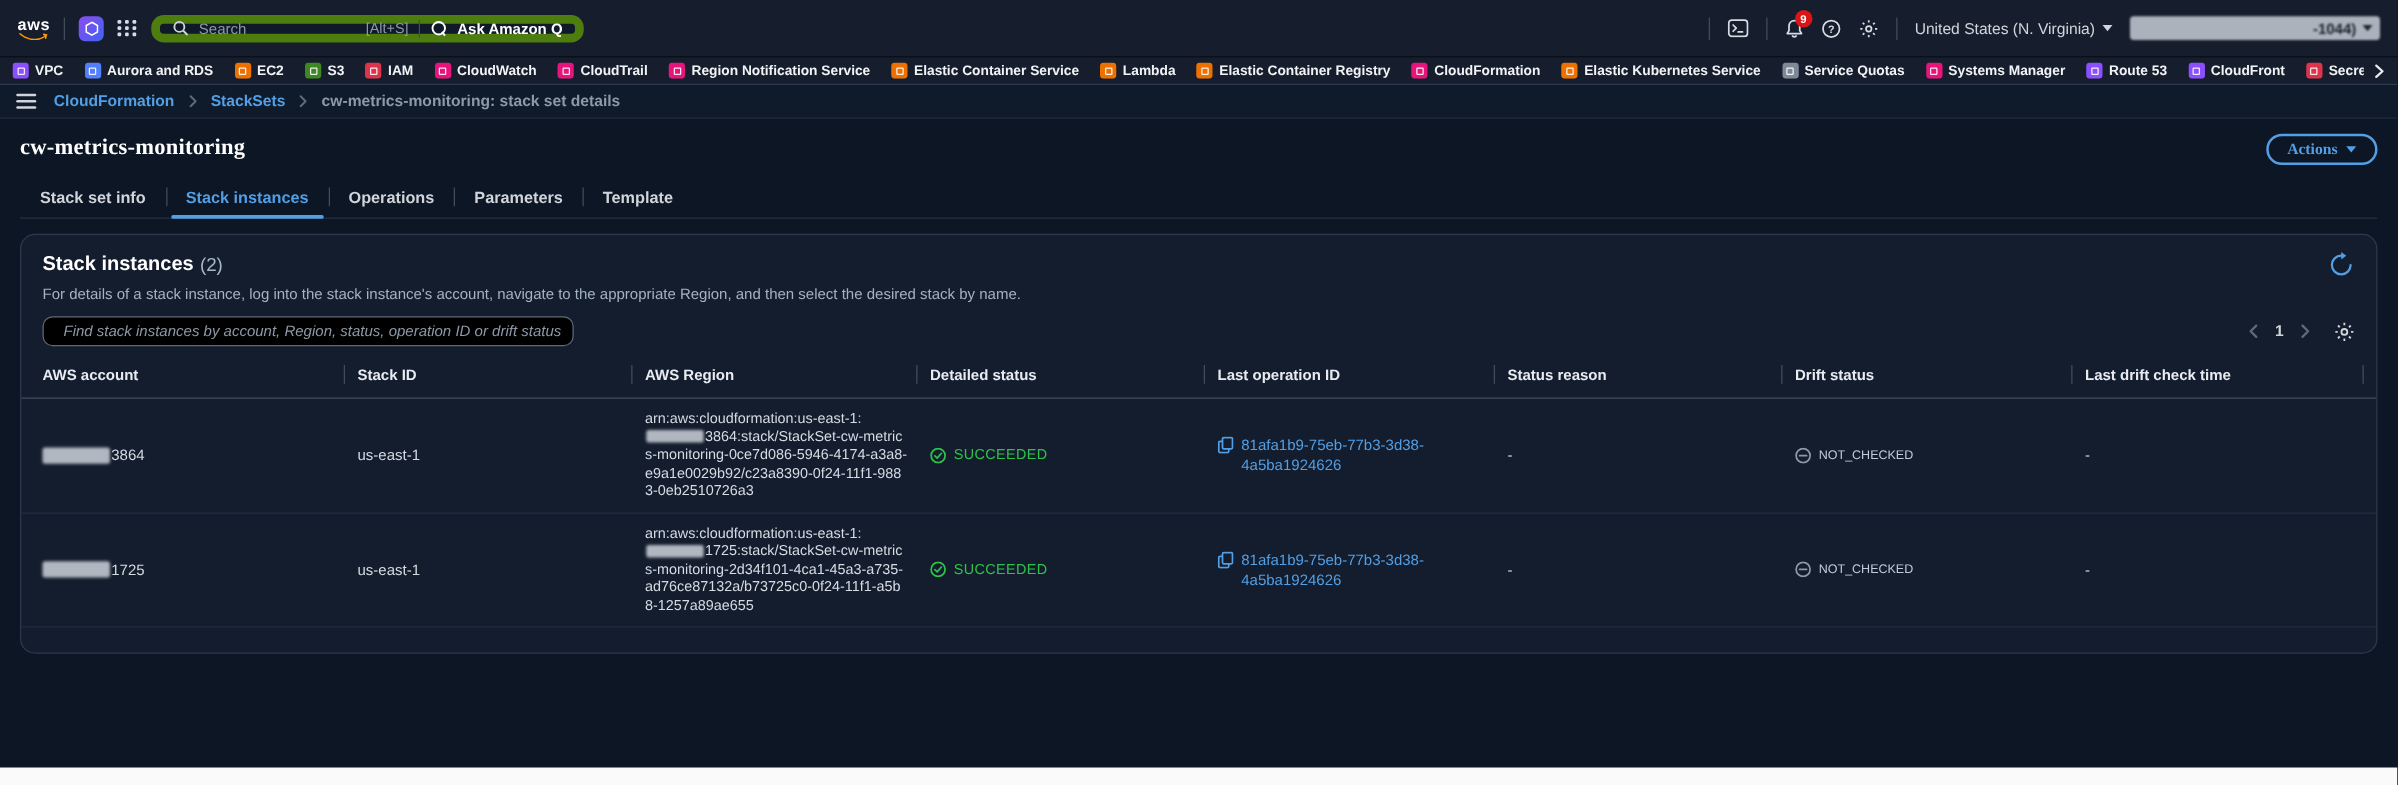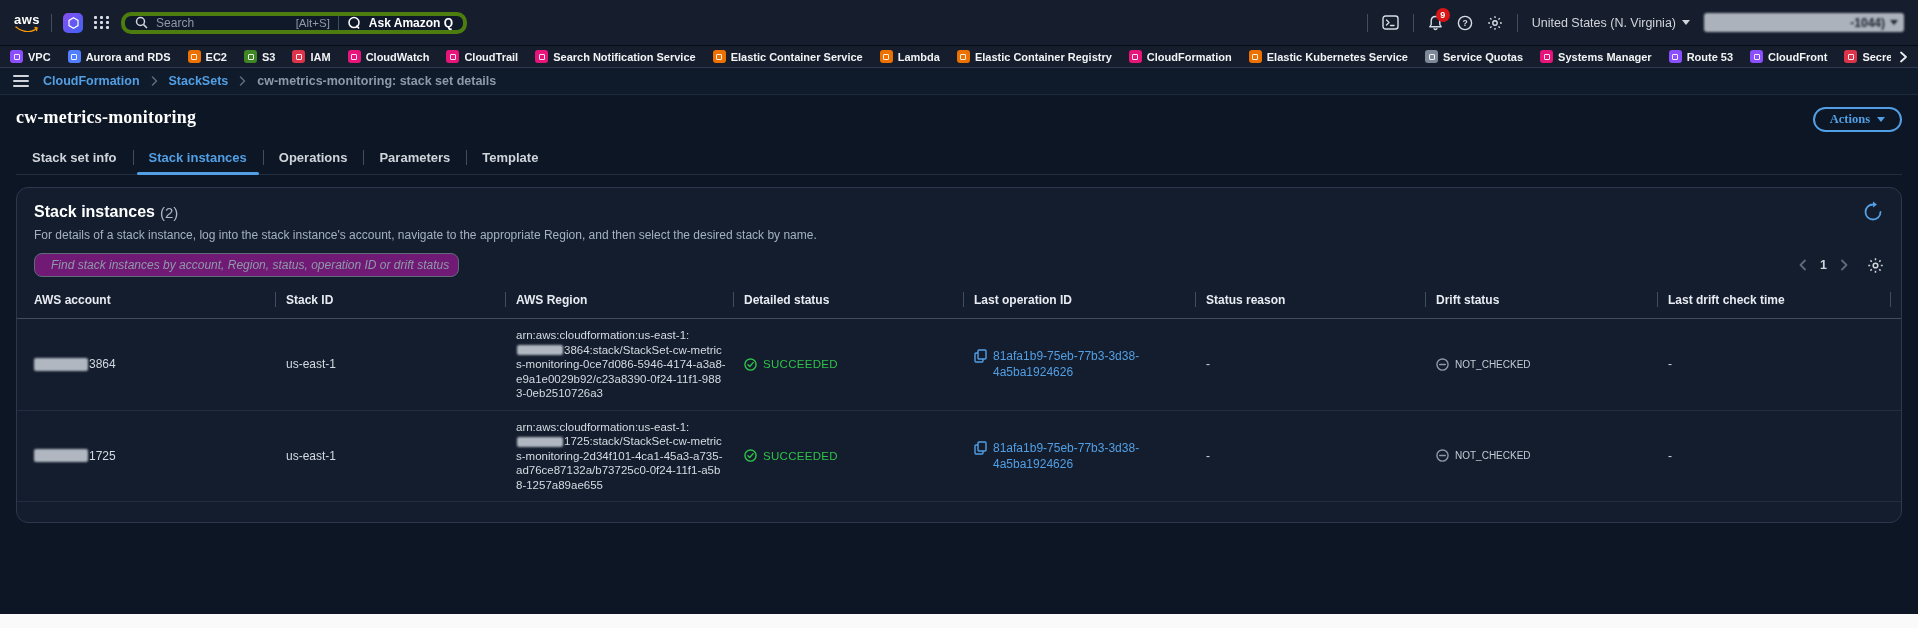--- a/index.html
+++ b/index.html
@@ -22,21 +22,21 @@
   .aws-logo .aws-text { font-weight:bold; font-size:13px; letter-spacing:.5px; color:#fff; }
   .tb-divider { width:1px; height:18px; background:#414d5c; }
   .q-app-icon {
     width:20px; height:20px; border-radius:5px;
     background: linear-gradient(135deg,#8a4df0 0%, #3f63f2 100%);
     display:flex; align-items:center; justify-content:center; cursor:pointer;
   }
   .grid-icon { display:grid; grid-template-columns:repeat(3,4px); grid-gap:2px; cursor:pointer; }
   .grid-icon i { width:3px; height:3px; background:#d7dde5; border-radius:1px; }
   .search-pill {
-    width: 346px; height: 22px; border:4px solid #4d7c0f; border-radius: 10px;
+    width: 346px; height: 22px; border:7px solid #4d7c0f; border-radius: 10px;
     background:#10192a; display:flex; align-items:center; padding:0 10px; gap:8px; cursor:text;
   }
   .search-pill .ph { color:#8d99a8; font-size:12px; }
   .search-right { margin-left:auto; display:flex; align-items:center; gap:8px; }
   .shortcut { color:#8d99a8; font-size:11.5px; }
   .askq-label { color:#fff; font-size:12px; font-weight:bold; white-space:nowrap; }
   .tb-right { margin-left:auto; display:flex; align-items:center; gap:14px; }
   .tb-iconbtn { position:relative; cursor:pointer; display:flex; align-items:center; }
   .badge {
     position:absolute; top:-7px; left:8px; min-width:14px; height:14px; border-radius:8px;
@@ -107,22 +107,22 @@
     background:#131d2d; padding: 13px 0 20px;
   }
   .panel-header { display:flex; align-items:center; padding:0 17px; }
   .panel-title { font-size:16px; font-weight:bold; color:#fff; }
   .panel-count { font-size:15px; color:#aab7c4; font-weight:normal; margin-left:5px; }
   .refresh-btn { margin-left:auto; cursor:pointer; }
   .panel-desc { padding:0 17px; margin-top:5px; font-size:12px; color:#a4b1c0; }
 
   .filter-row { display:flex; align-items:center; padding:0 17px; margin-top:11px; }
   .filter-input {
-    width:425px; height:24px; border:1px solid #5f6b7a; border-radius:8px; background:#701a75;
-    display:flex; align-items:center; gap:7px; padding:0 9px; cursor:text;
+    width:425px; height:24px; border:1px solid #5f6b7a; border-radius:8px; background:#000000;
+    display:flex; align-items:center; gap:7px; padding:0 9px; cursor:text;justify-content:flex-end;
   }
   .filter-input .ph { color:#8d99a8; font-size:12px; font-style:italic; white-space:nowrap; }
   .pager { margin-left:auto; display:flex; align-items:center; gap:13px; }
   .page-arrow { color:#5f6b7a; cursor:pointer; display:flex; }
   .page-num { color:#d1d5db; font-size:12.5px; font-weight:bold; cursor:pointer; }
   .prefs-gear { cursor:pointer; margin-left:6px; }
 
   
   .table { margin-top: 12px; }
   .thead, .tr {
@@ -296,21 +296,21 @@
           <span class="fav-glyph"></span>
         </span>
     <span class="fav-label">CloudTrail</span>
   </div>
 
   <div class="fav-item">
 
     <span class="fav-icon" style="background: rgb(231, 21, 123);">
           <span class="fav-glyph"></span>
         </span>
-    <span class="fav-label">Search Notification Service</span>
+    <span class="fav-label">Region Notification Service</span>
   </div>
 
   <div class="fav-item">
 
     <span class="fav-icon" style="background: rgb(237, 113, 0);">
           <span class="fav-glyph"></span>
         </span>
     <span class="fav-label">Elastic Container Service</span>
   </div>
 

